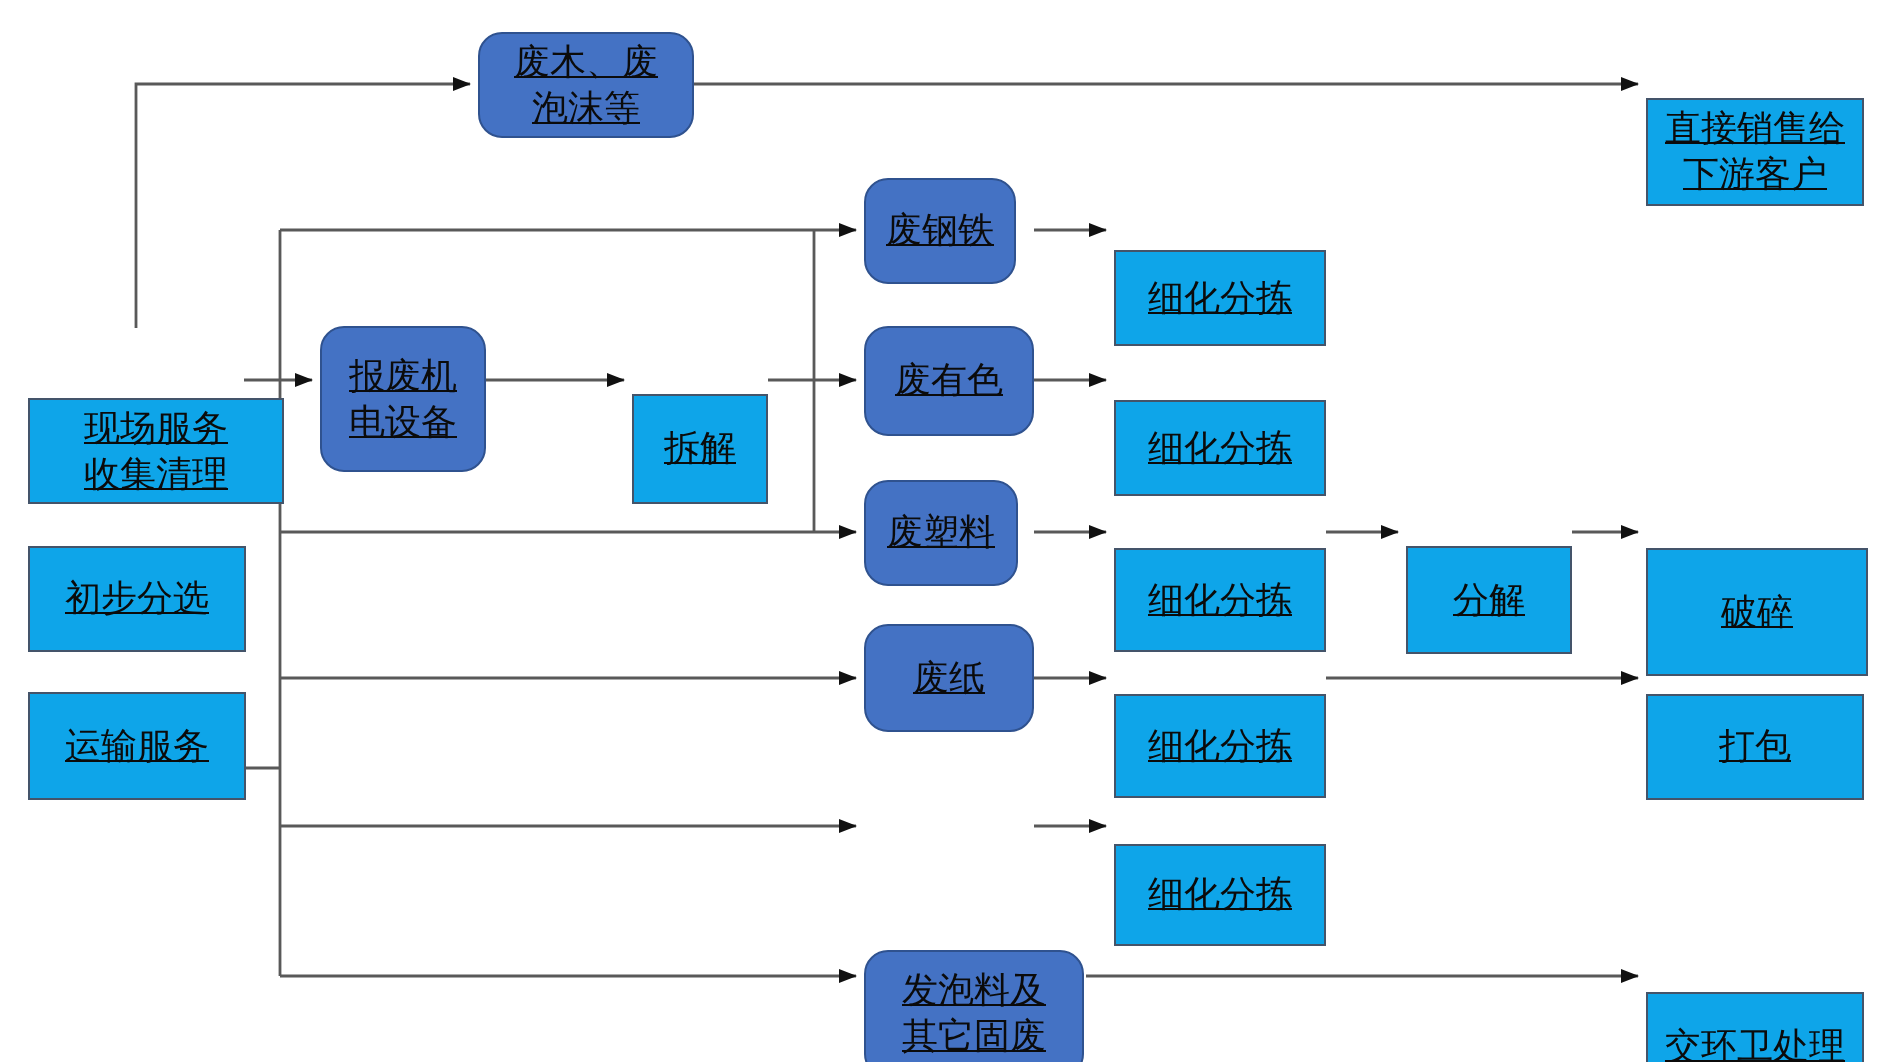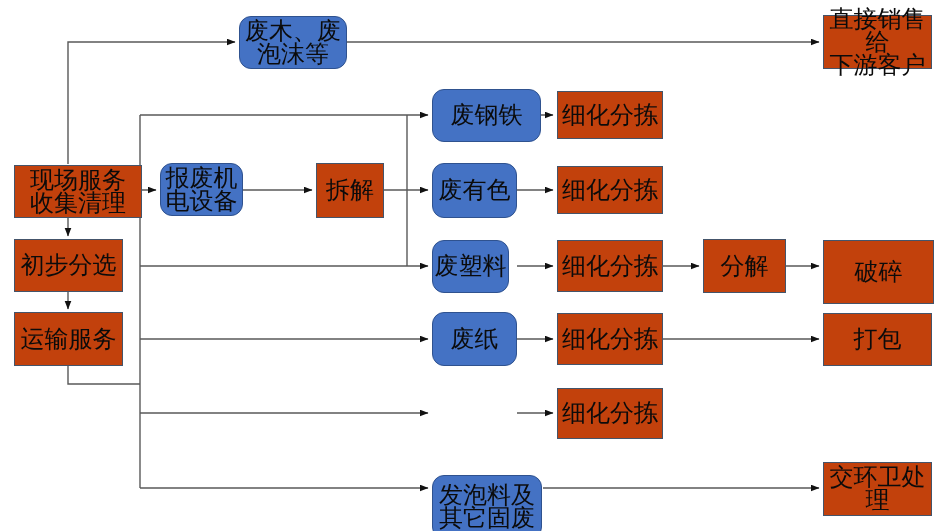--- a/index.html
+++ b/index.html
@@ -5,23 +5,23 @@
   html,body{margin:0;padding:0;background:#ffffff;}
   #canvas{
     position:relative;width:944px;height:531px;background:#ffffff;overflow:hidden;
     font-family:"Liberation Serif","DejaVu Serif",serif;
   }
   #wires{position:absolute;left:0;top:0;width:944px;height:531px;}
   .node{
     position:absolute;box-sizing:border-box;
     display:flex;align-items:center;justify-content:center;
     text-align:center;white-space:pre-line;
-    font-size:24px;line-height:23px;color:#0b0b0b;
+    font-size:18px;line-height:23px;color:#0b0b0b;text-decoration:underline;
   }
-  .orange{background:#c2410c;border:1.6px solid #44546A;}
+  .orange{background:#0ea5e9;border:1.6px solid #44546A;margin-top:34px;}
   .blue{background:#4472C4;border:1.6px solid #2F528F;border-radius:12px;}
 </style>
 </head>
 <body>
 
 <div id="canvas">
 
   <svg id="wires" viewBox="0 0 944 531" xmlns="http://www.w3.org/2000/svg">
     <defs>
       <marker id="arw" markerUnits="userSpaceOnUse" markerWidth="9" markerHeight="8" refX="8.5" refY="3.5" orient="auto">
@@ -62,26 +62,26 @@
   <div class="node orange" style="left:14px;top:239px;width:109px;height:53px">初步分选</div>
 
   <div class="node orange" style="left:14px;top:312px;width:109px;height:54px">运输服务</div>
 
   <div class="node blue" style="left:239px;top:16px;width:108px;height:53px">废木、废
 泡沫等</div>
 
   <div class="node orange" style="left:823px;top:15px;width:109px;height:54px">直接销售给
 下游客户</div>
 
-  <div class="node blue" style="left:160px;top:163px;width:83px;height:53px">报废机
+  <div class="node blue" style="left:160px;top:163px;width:83px;height:73px">报废机
 电设备</div>
 
   <div class="node orange" style="left:316px;top:163px;width:68px;height:55px">拆解</div>
 
-  <div class="node blue" style="left:432px;top:89px;width:109px;height:53px">废钢铁</div>
+  <div class="node blue" style="left:432px;top:89px;width:76px;height:53px">废钢铁</div>
 
   <div class="node orange" style="left:557px;top:91px;width:106px;height:48px">细化分拣</div>
 
   <div class="node blue" style="left:432px;top:163px;width:85px;height:55px">废有色</div>
 
   <div class="node orange" style="left:557px;top:166px;width:106px;height:48px">细化分拣</div>
 
   <div class="node blue" style="left:432px;top:240px;width:77px;height:53px">废塑料</div>
 
   <div class="node orange" style="left:557px;top:240px;width:106px;height:52px">细化分拣</div>

